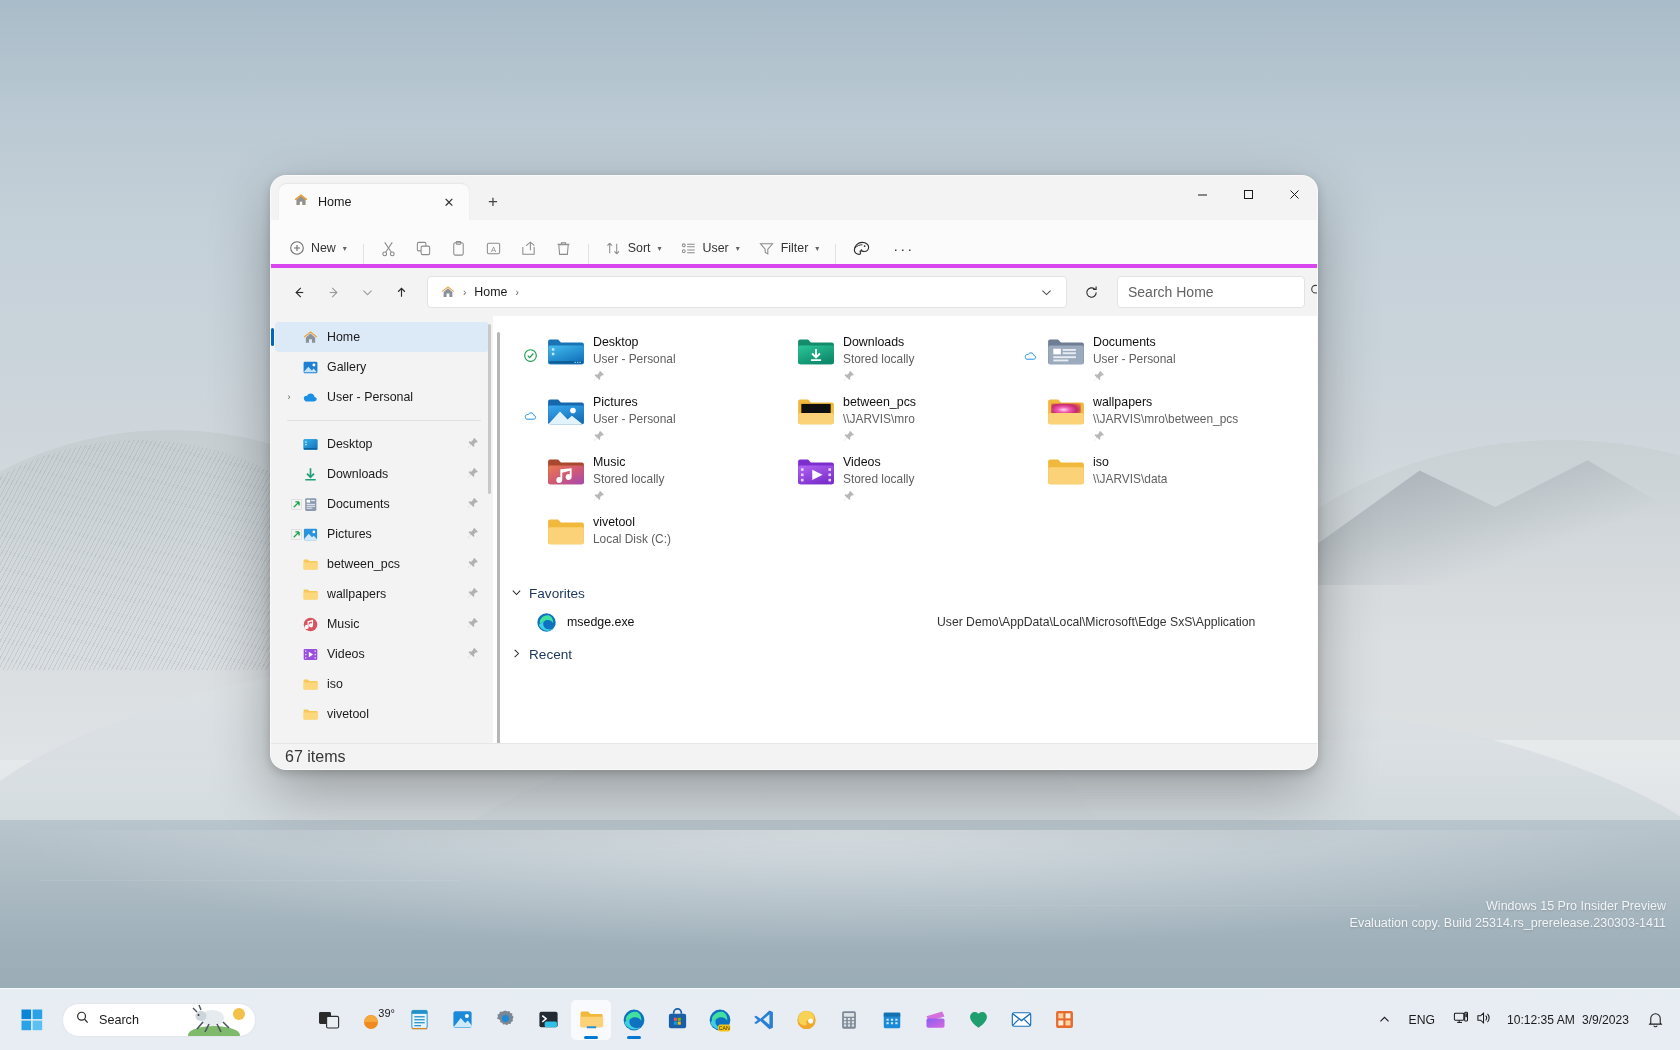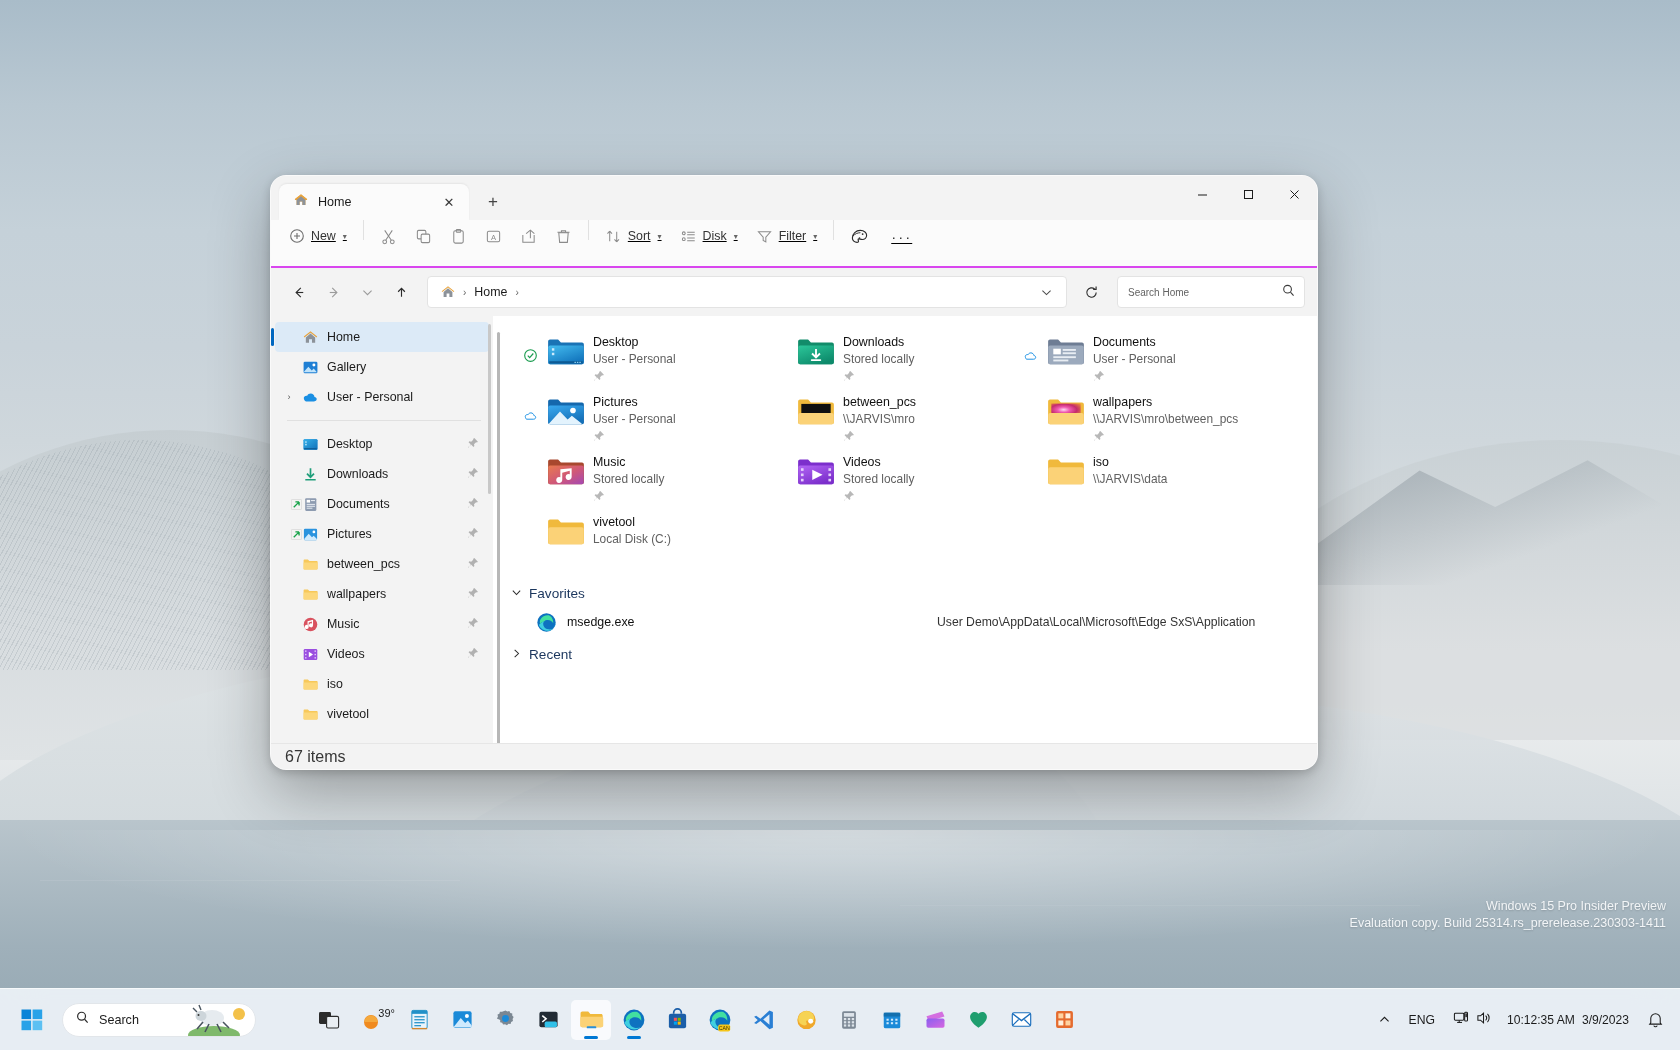--- a/index.html
+++ b/index.html
@@ -127,24 +127,23 @@
     position: absolute; right: 0; top: 0; display:flex; height: 36px;
   }
   .wc {
     width: 46px; height: 36px; display:flex; align-items:center; justify-content:center;
     color: #222; font-size: 11px;
   }
 
   
   #commandbar {
     height: 48px; background: #fbfbfb;
-    display: flex; align-items: flex-start; padding: 0 10px;
+    display: flex; align-items: flex-end; padding: 0 10px;
     gap: 2px; flex: none;
-    border-bottom: 2px solid #d946ef;
-    text-decoration: underline;
+    border-bottom: 4px solid #d946ef;
   }
   .cmd {
     height: 32px; border-radius: 4px; display:flex; align-items:center;
     gap: 6px; padding: 0 8px; color: #333; font-size: 12.4px;
     white-space: nowrap;
   }
   .cmd svg { display:block; }
   .cmd .chev { font-size: 8px; color:#666; margin-left: 1px; }
   .sep { width:1px; height:20px; background:#e1e1e1; margin: 0 6px; }
   #dots { margin-left: 4px; letter-spacing: 2px; font-size: 15px; color:#333; }
@@ -167,21 +166,21 @@
   }
   .crumb { font-size: 12.4px; color:#1b1b1b; padding: 0 3px; }
   .crumb-sep { color:#666; font-size: 10px; padding: 0 3px; }
   #crumb-right { margin-left:auto; display:flex; align-items:center; }
   #searchbox {
     width: 188px; height: 32px; background:#fff; border:1px solid #e3e3e3;
     border-radius:4px; margin-left: 8px; display:flex; align-items:center;
     padding: 0 8px 0 10px;
   }
   #searchbox input {
-    border:none; outline:none; flex:1; font-size:10px; color:#a16207;
+    border:none; outline:none; flex:1; font-size:14px; color:#a16207;
     font-family: "Liberation Sans", sans-serif; background: transparent;
   }
   #searchbox input::placeholder { color:#636363; }
 
   
   #body { flex:1; display:flex; background:#fff; min-height:0; }
 
   
   #navpane {
     width: 222px; background:#f3f3f3; padding-top: 6px;
@@ -415,21 +414,21 @@
       <span class="chev">▾</span>
     </div>
     <div class="cmd">
       <span>
         <svg width="17" height="17" viewBox="0 0 18 18">
             <circle cx="4" cy="5.6" r="1.5" fill="none" stroke="#8b8b8b" stroke-width="1.1"></circle>
             <circle cx="4" cy="11.8" r="1.5" fill="none" stroke="#8b8b8b" stroke-width="1.1"></circle>
             <path d="M7.6 4.4h8M7.6 7.2h8M7.6 10.6h8M7.6 13.4h8" stroke="#8b8b8b" stroke-width="1.1"></path>
           </svg>
       </span>
-      <span>Disk</span>
+      <span>User</span>
       <span class="chev">▾</span>
     </div>
     <div class="cmd">
       <span>
         <svg width="17" height="17" viewBox="0 0 18 18">
             <path d="M2.6 4h12.8l-5 5.8v5l-2.8-1.6V9.8z" fill="none" stroke="#8b8b8b" stroke-width="1.1"></path>
           </svg>
       </span>
       <span>Filter</span>
       <span class="chev">▾</span>

